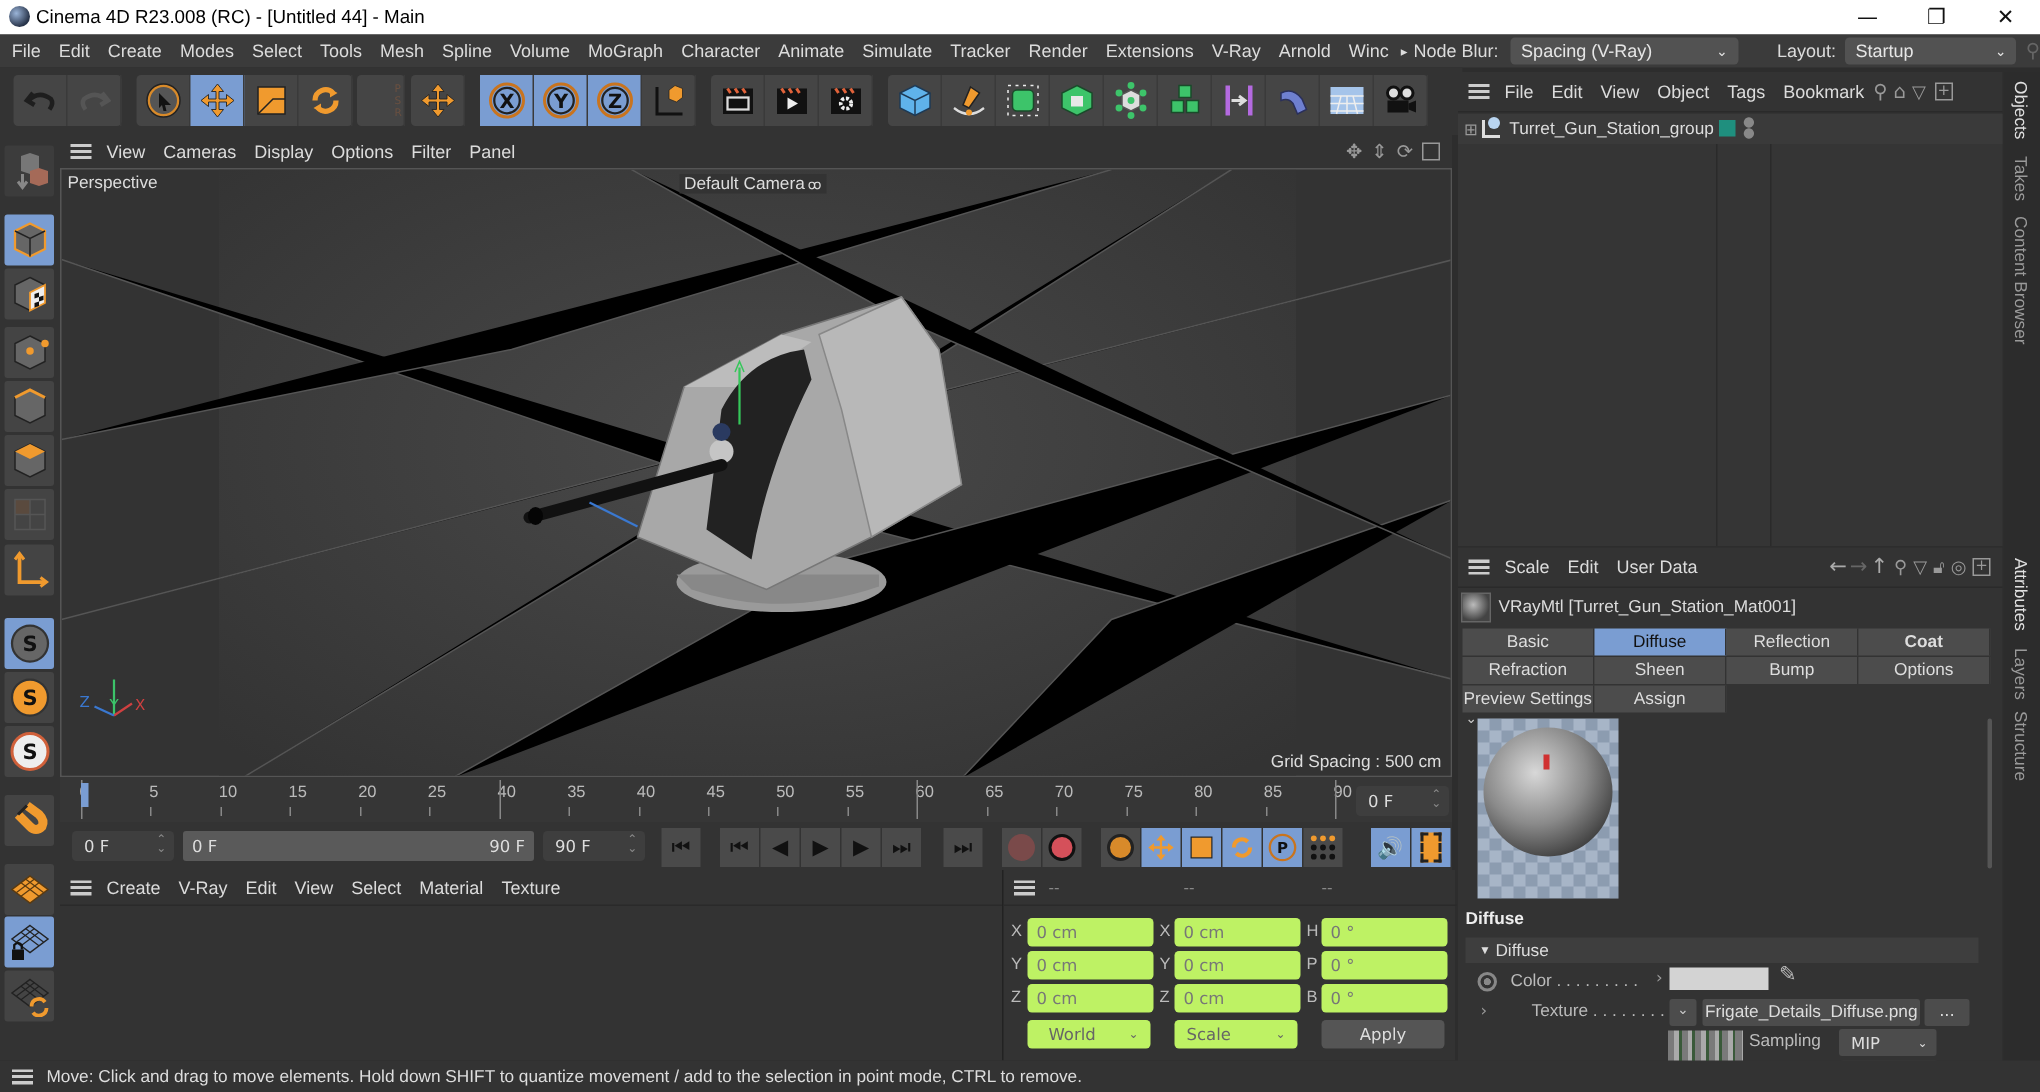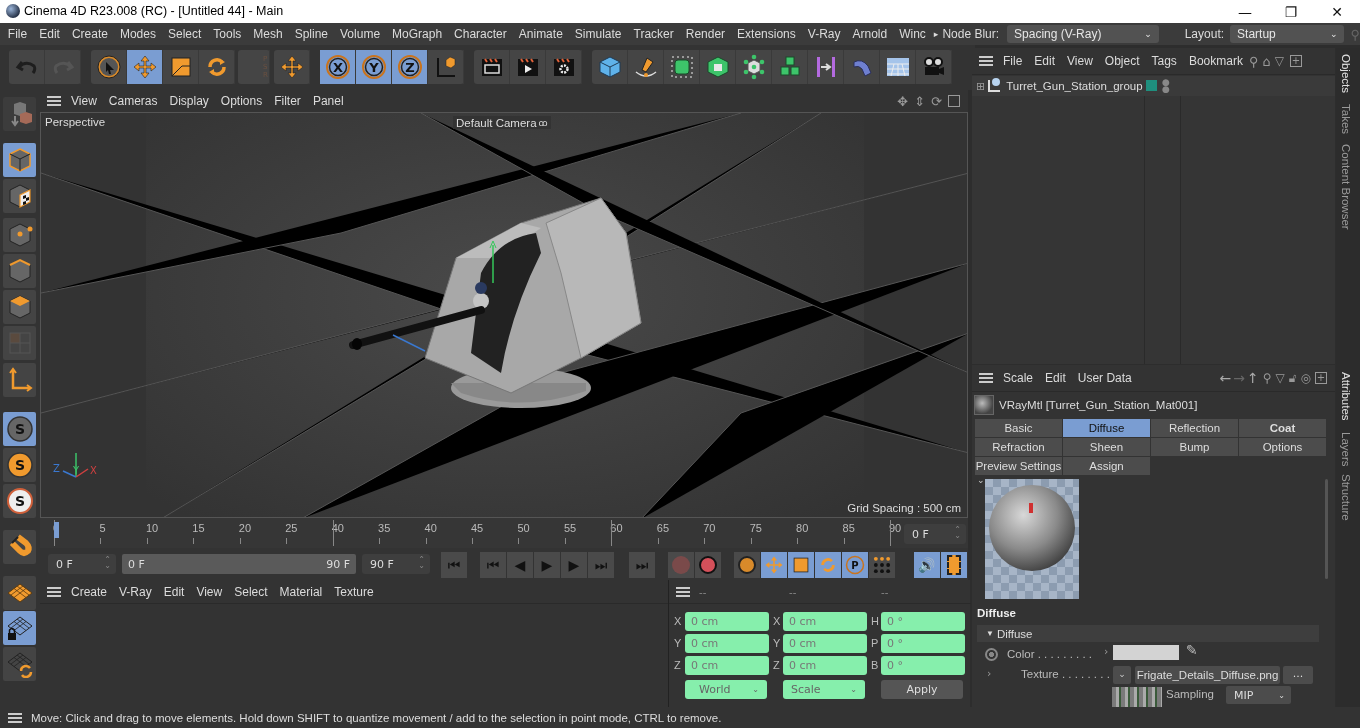--- a/index.html
+++ b/index.html
@@ -34,21 +34,21 @@
 #coords{left:668px;top:580px;width:302px;height:127px;background:#333;border-left:1px solid #222}
 #objmgr{left:972px;top:48px;width:363px;height:316px;background:#333}
 #attrmgr{left:972px;top:365px;width:363px;height:362px;background:#333}
 #sidetabs{left:1336px;top:48px;width:24px;height:680px;background:#2c2c2c}
 .vtab{position:absolute;left:4px;writing-mode:vertical-rl;font-family:"Liberation Sans",sans-serif;font-size:11.5px;color:#9a9a9a}
 .vtab.on{color:#e0e0e0}
 #status{left:0;top:707px;width:1360px;height:21px;background:#333;display:flex;align-items:center}
 .tab{position:absolute;height:18px;background:#4c4c4c;display:flex;align-items:center;justify-content:center;font-family:"Liberation Sans",sans-serif;font-size:11.5px;color:#ddd;border-right:1px solid #333}
 .tab.on{background:#7a9dd2;color:#111}
 .cl{position:absolute;font-size:11px;color:#bbb;font-family:"Liberation Sans",sans-serif}
-.cf{position:absolute;height:19px;background:#86efac;border-radius:3px;color:#777;display:flex;align-items:center;padding-left:6px;font-size:11px}
+.cf{position:absolute;height:19px;background:#bef264;border-radius:3px;color:#777;display:flex;align-items:center;padding-left:6px;font-size:11px}
 </style>
 </head>
 <body>
 
 <div id="titlebar" class="abs">
   <div class="abs logo"></div>
   <div class="abs t">Cinema 4D R23.008 (RC) - [Untitled 44] - Main</div>
   <div class="abs winbtn" style="left:1222px">—</div>
   <div class="abs winbtn" style="left:1268px">❐</div>
   <div class="abs winbtn" style="left:1314px">✕</div>

